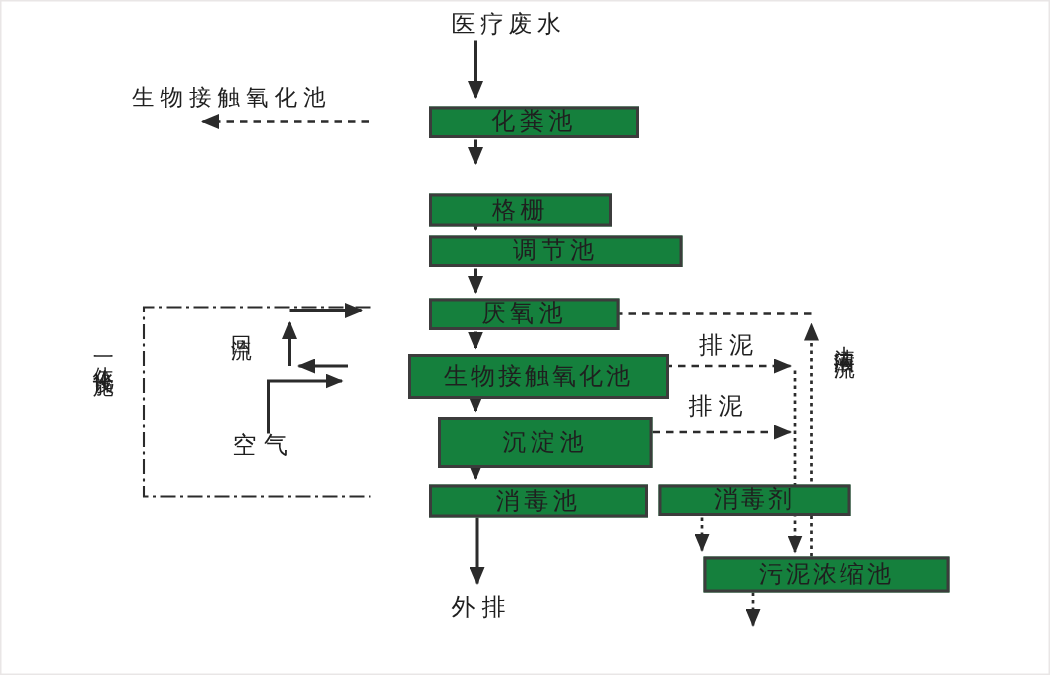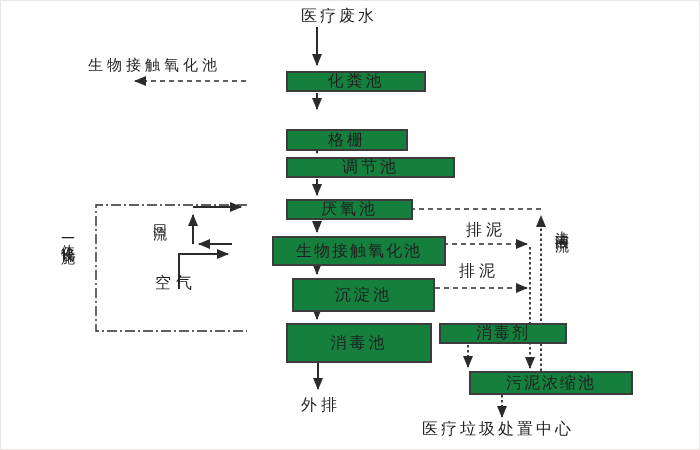--- a/index.html
+++ b/index.html
@@ -89,28 +89,27 @@
 
     <path class="dashdot" d="M246,204 H95 V330 H246"></path>
   </svg>
 
   <div class="node" style="left:245px;top:70px;width:140px;height:21px">化粪池</div>
   <div class="node" style="left:245px;top:128px;width:122px;height:22px">格栅</div>
   <div class="node" style="left:245px;top:156px;width:169px;height:21px">调节池</div>
   <div class="node" style="left:245px;top:198px;width:127px;height:21px">厌氧池</div>
   <div class="node" style="left:231px;top:235px;width:174px;height:30px;letter-spacing:2px">生物接触氧化池</div>
   <div class="node" style="left:251px;top:277px;width:143px;height:34px">沉淀池</div>
-  <div class="node" style="left:245px;top:322px;width:146px;height:40px">消毒池</div>
+  <div class="node" style="left:245px;top:322px;width:146px;height:22px">消毒池</div>
   <div class="node" style="left:398px;top:322px;width:128px;height:21px;letter-spacing:2px">消毒剂</div>
   <div class="node" style="left:428px;top:370px;width:164px;height:24px;letter-spacing:2px">污泥浓缩池</div>
 
   <div class="lbl" style="left:256px;top:6px;width:120px;text-align:right;letter-spacing:3px">医疗废水</div>
   <div class="lbl" style="left:87px;top:56px;font-size:15px">生物接触氧化池</div>
   <div class="lbl vert" style="left:151px;top:212px;font-size:14px;height:36px">回流</div>
-  <div class="lbl" style="left:154px;top:273px;letter-spacing:5px">空气</div>
+  <div class="lbl" style="left:154px;top:287px;letter-spacing:5px">空气</div>
   <div class="lbl" style="left:465px;top:220px">排泥</div>
   <div class="lbl" style="left:458px;top:261px">排泥</div>
   <div class="lbl vert" style="left:553px;top:218px;font-size:14px;height:80px">上清液回流</div>
   <div class="lbl vert" style="left:59px;top:230px;font-size:14px;height:78px">一体化设施</div>
   <div class="lbl" style="left:300px;top:395px">外排</div>
-  <div class="lbl" style="left:421px;top:419px;letter-spacing:3px">医疗垃圾处置中心</div>
 
 </div>
 
 </body></html>

